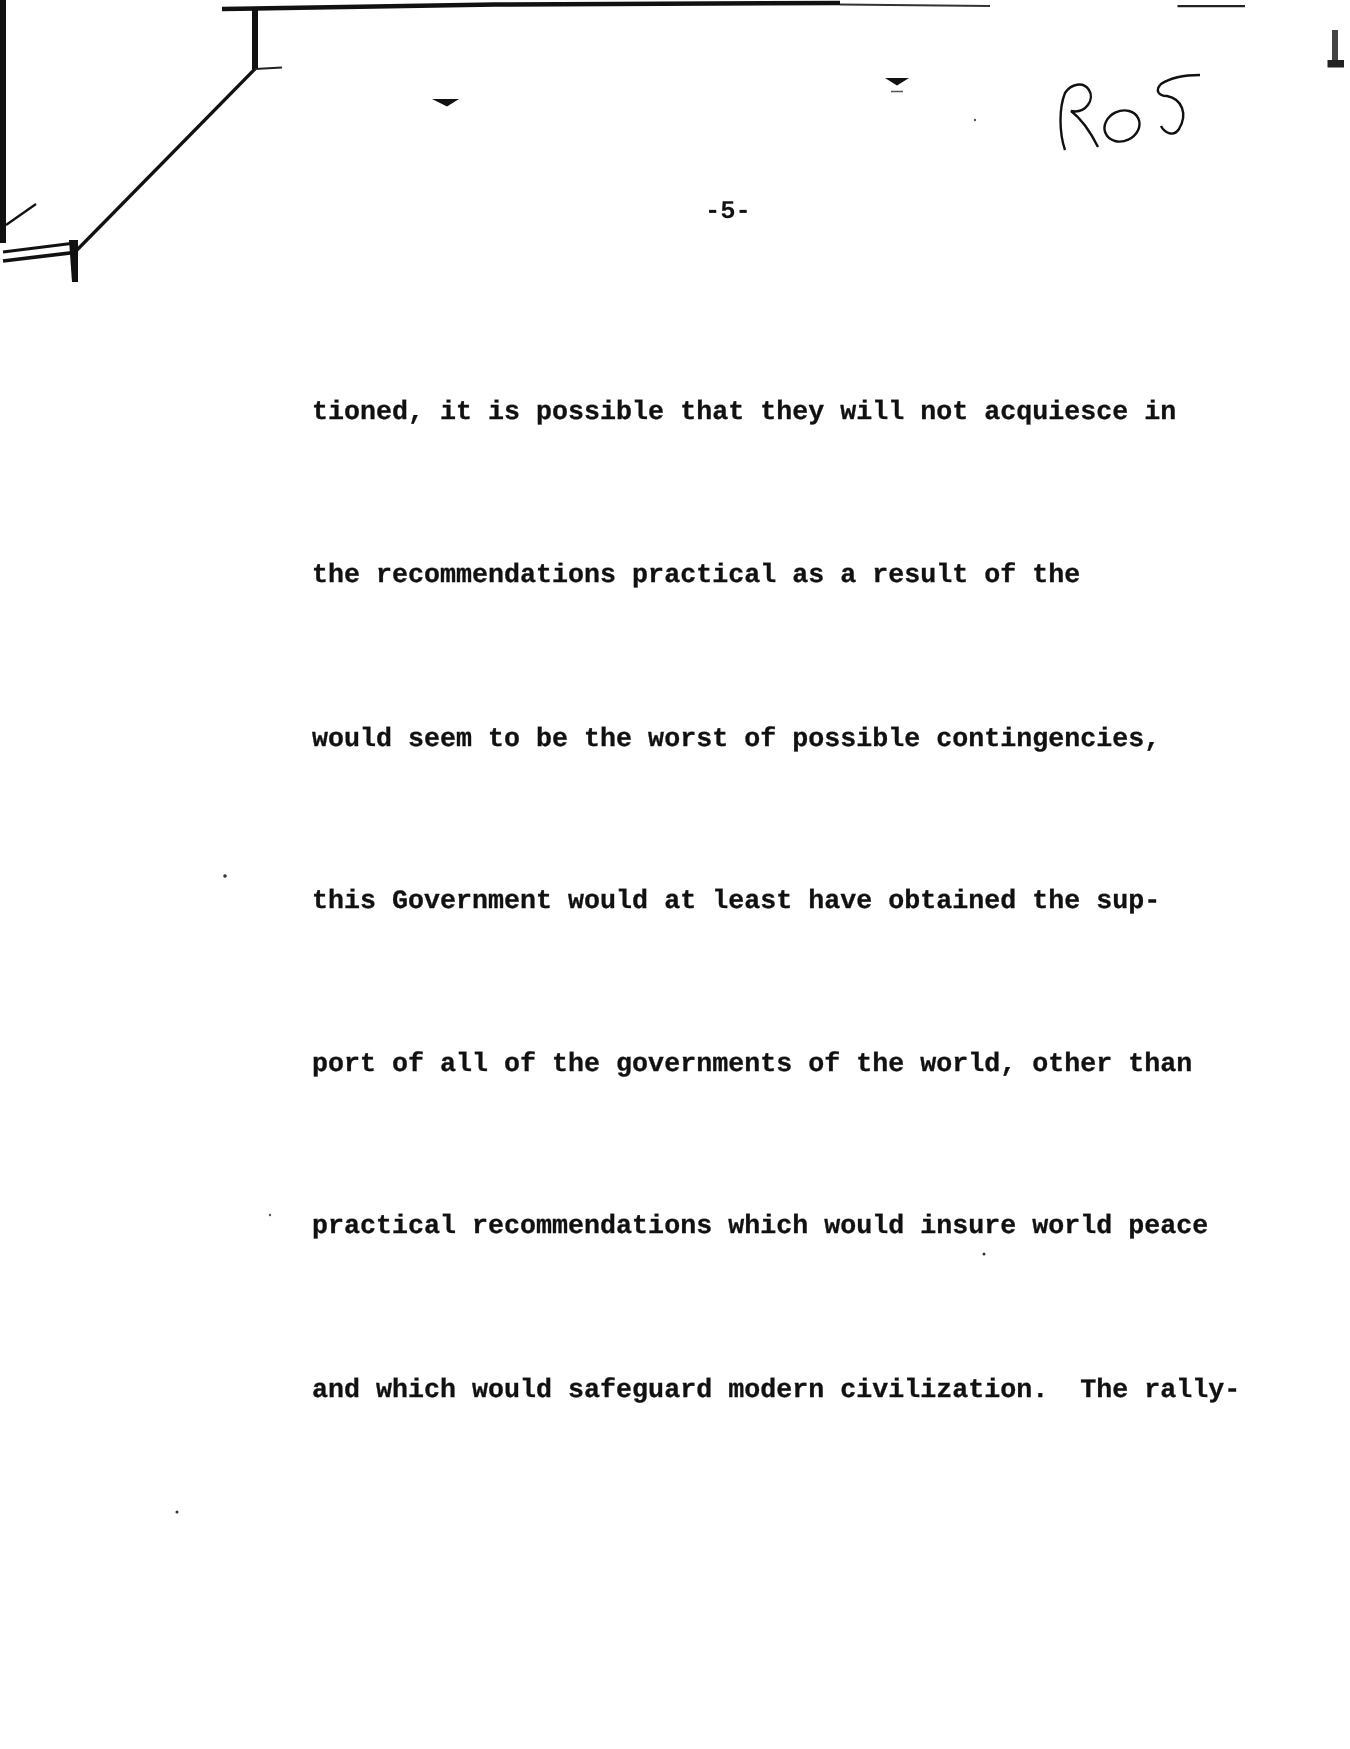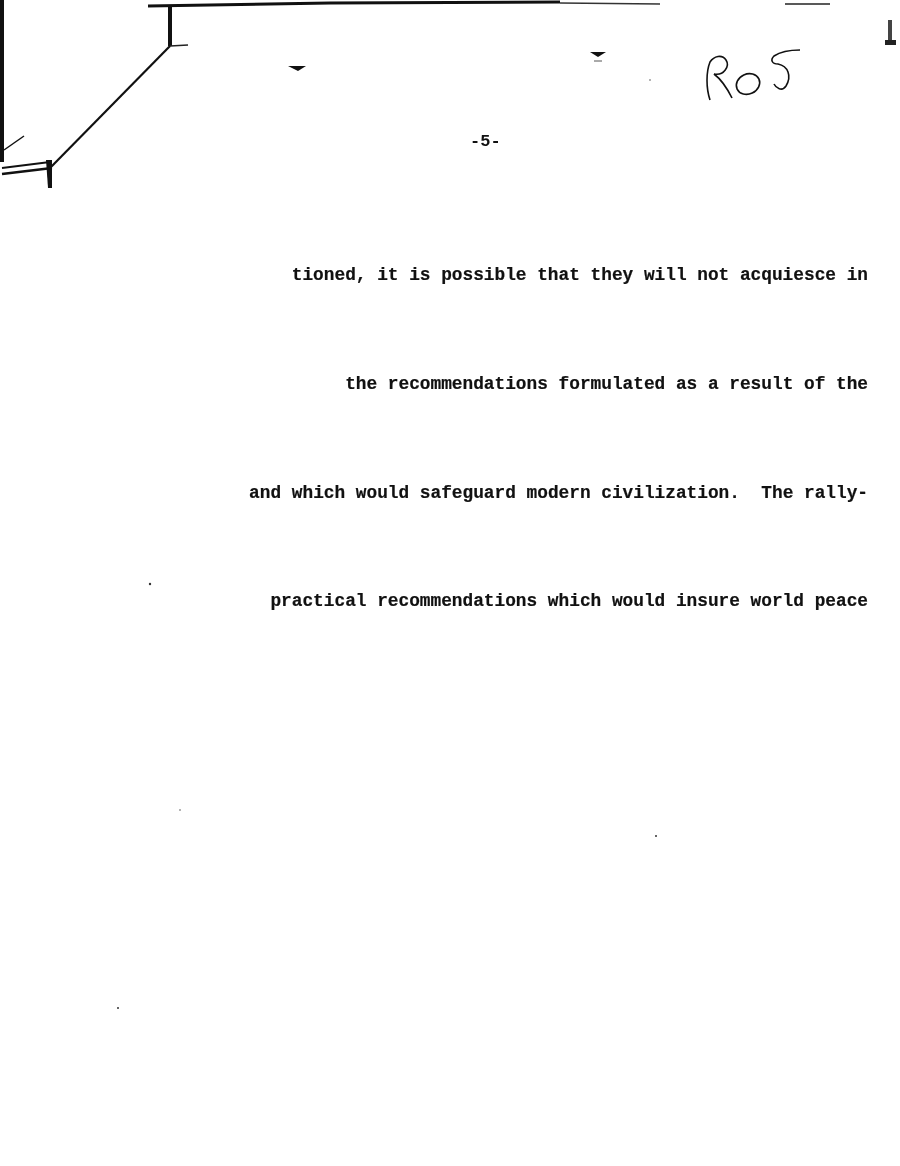--- a/index.html
+++ b/index.html
@@ -49,21 +49,20 @@
       width: 660px;
       font-size: 17.8px;
       font-weight: bold;
       line-height: 36.2px;
       white-space: pre;
       -webkit-text-stroke: 0.2px #111;
     }
     .line {
       display: block;
       height: 36.2px;
-      text-align: right;
     }
   </style>
 </head>
 <body>
 
 <div class="page">
 
   <svg class="scan-artifacts" viewBox="0 0 900 1166" xmlns="http://www.w3.org/2000/svg">
 
     <path d="M148 6 L330 3 L560 2" stroke="#111" stroke-width="3" fill="none"></path>
@@ -102,23 +101,26 @@
 
     <ellipse cx="48" cy="36" rx="12" ry="10" transform="rotate(-25 48 36)" stroke="#111" stroke-width="1.6" fill="none"></ellipse>
 
     <path d="M100 2 C90 2 80 4 74 8 C70 12 72 16 78 16 C88 18 92 28 86 38 C82 44 76 40 74 36" stroke="#111" stroke-width="1.6" fill="none"></path>
   </svg>
 
   <div class="page-number">-5-</div>
 
   <div class="body-text">
     <span class="line">tioned, it is possible that they will not acquiesce in</span>
-    <span class="line">the recommendations formulated as a result of the</span>
+    <span class="line">the recommendations practical as a result of the</span>
+    <span class="line">would seem to be the worst of possible contingencies,</span>
+    <span class="line">this Government would at least have obtained the sup-</span>
+    <span class="line">port of all of the governments of the world, other than</span>
+    <span class="line">practical recommendations which would insure world peace</span>
     <span class="line">and which would safeguard modern civilization.  The rally-</span>
-    <span class="line">practical recommendations which would insure world peace</span>
     
     
     
     
     
     
     
     
     
     

